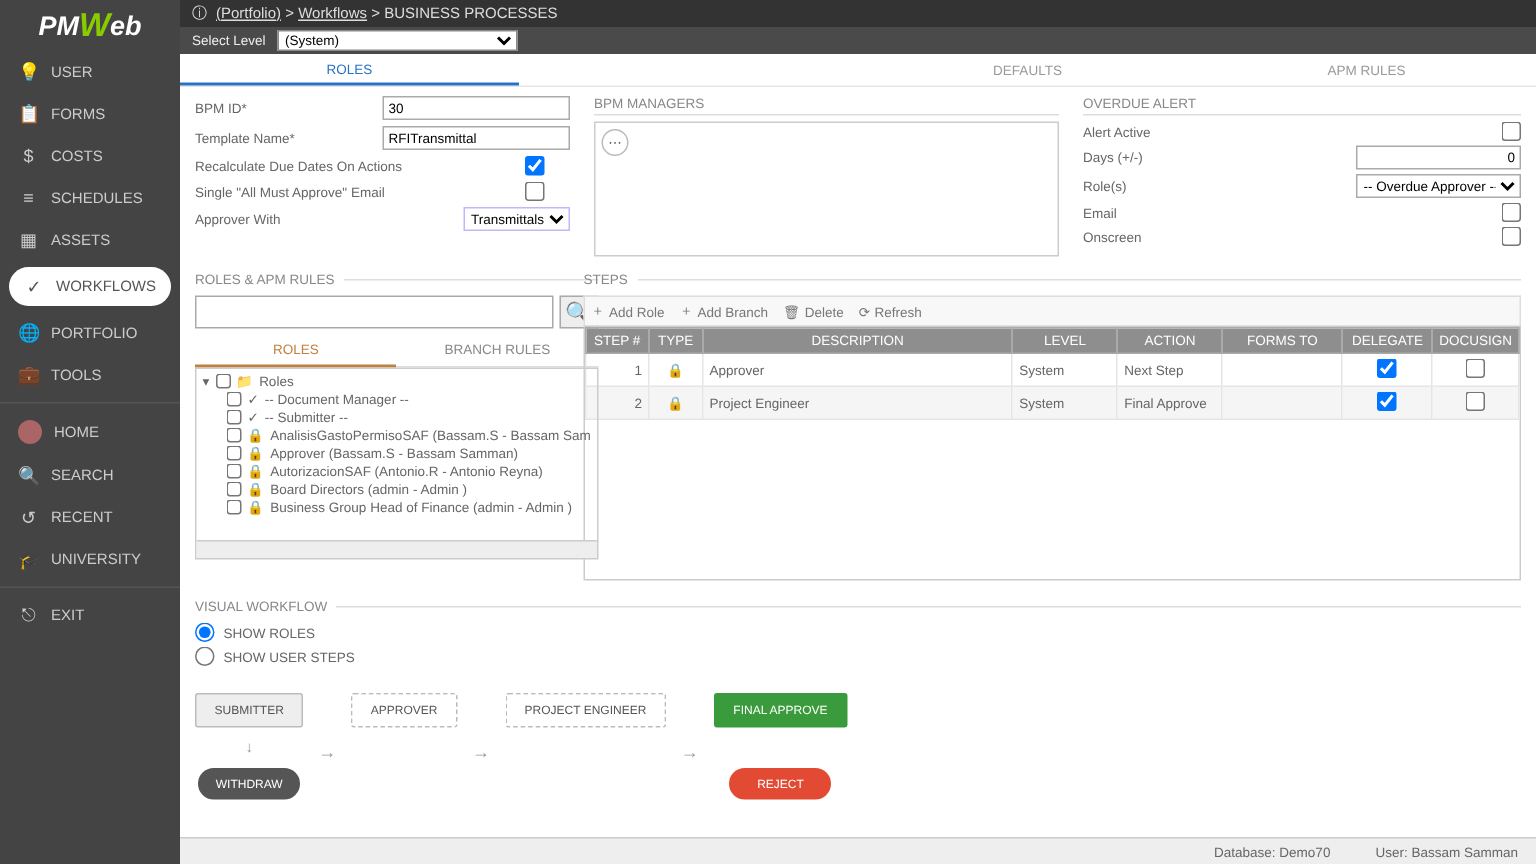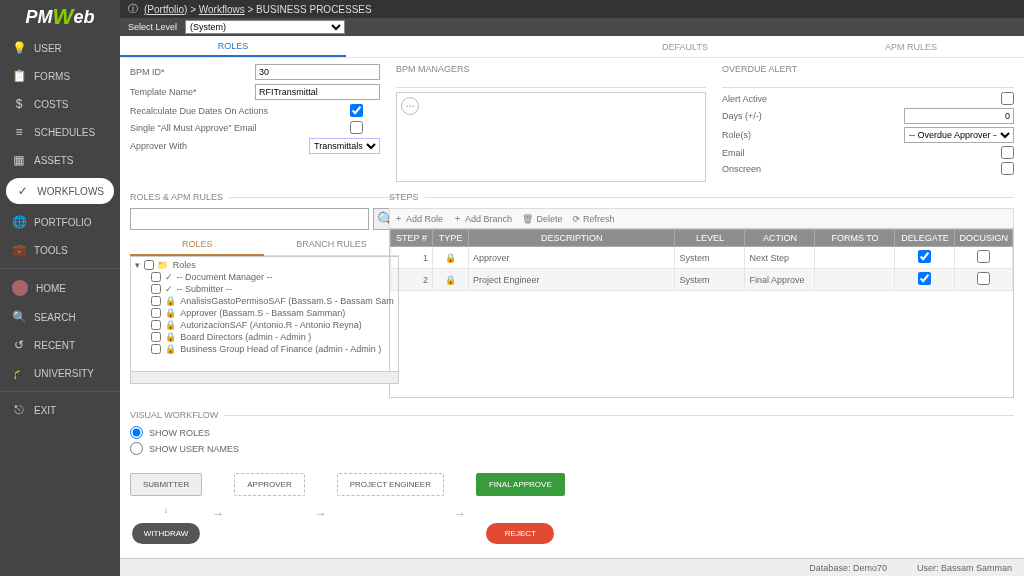--- a/index.html
+++ b/index.html
@@ -27,21 +27,21 @@
 .tabs { display:flex; height:22px; font-size:9px; color:#999; border-bottom:1px solid #e5e5e5; }
 .tab { flex:1; display:flex; align-items:center; justify-content:center; cursor:pointer; }
 .tab.active { color:#2a72c9; border-bottom:2px solid #2a72c9; }
 
 
 .content { flex:1; overflow:auto; padding:6px 10px 10px 10px; font-size:10px; color:#555; }
 .cols { display:flex; gap:16px; }
 .col1 { width:250px; }
 .col2 { width:310px; }
 .col3 { flex:1; }
-.section-label { font-size:9px; color:#888; border-bottom:1px solid #ddd; padding-bottom:13px; margin-bottom:4px; }
+.section-label { font-size:9px; color:#888; border-bottom:1px solid #ddd; padding-bottom:2px; margin-bottom:4px; }
 .form-row { display:flex; align-items:center; margin-bottom:4px; gap:20px; }
 .form-label { width:160px; font-size:9px; color:#666; }
 .form-input { flex:1; height:16px; border:1px solid #aaa; font-size:9px; padding:0 3px; }
 .form-select { flex:1; height:16px; border:1px solid #c4b5fd; font-size:9px; background:#fff; }
 .managers-box { width:100%; height:90px; border:1px solid #ccc; position:relative; }
 .managers-btn { position:absolute; top:4px; left:4px; width:18px; height:18px; border:1px solid #bbb; border-radius:50%; display:flex; align-items:center; justify-content:center; font-size:9px; cursor:pointer; }
 .overdue-row { display:flex; align-items:center; margin-bottom:3px; gap:6px; font-size:9px; }
 .overdue-label { width:60px; color:#666; }
 .overdue-input { width:110px; height:16px; border:1px solid #aaa; text-align:right; padding-right:3px; font-size:9px; }
 .overdue-select { width:110px; height:16px; border:1px solid #aaa; font-size:9px; background:#fff; }
@@ -360,21 +360,21 @@
 
       <div class="visual">
         <fieldset>
             <legend>VISUAL WORKFLOW</legend>
           <div class="radio-row">
               <input type="radio" name="vw" checked="" style="">
               <span>SHOW ROLES</span>
             </div>
           <div class="radio-row">
               <input type="radio" name="vw" style="">
-              <span>SHOW USER NAMES</span>
+              <span>SHOW USER STEPS</span>
             </div>
 
           <div class="flow">
             <div class="flow-col">
               <div class="flow-box">SUBMITTER</div>
               <span class="arrow-down">↓</span>
               <div class="flow-box dark">WITHDRAW</div>
             </div>
             <span class="arrow">→</span>
             <div class="flow-col">

